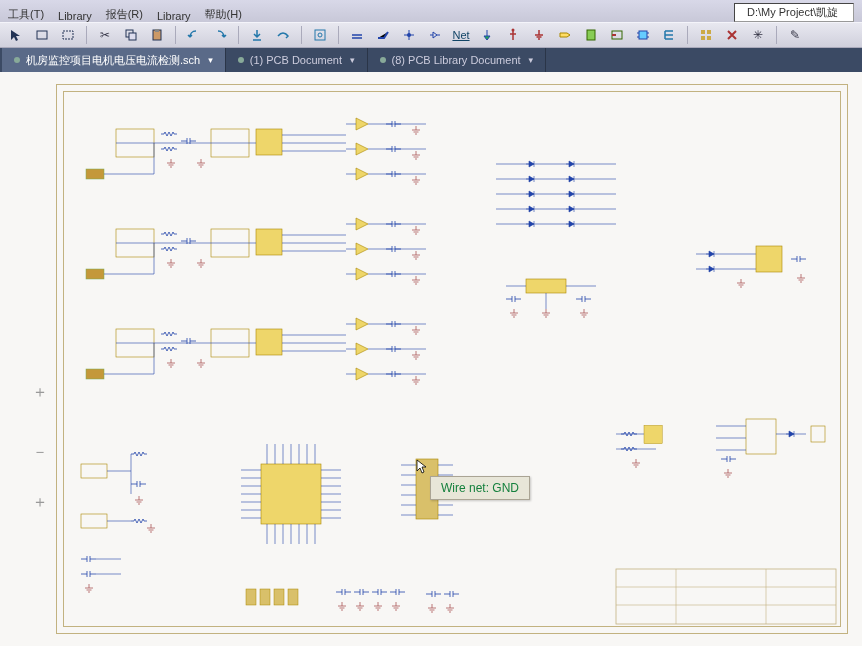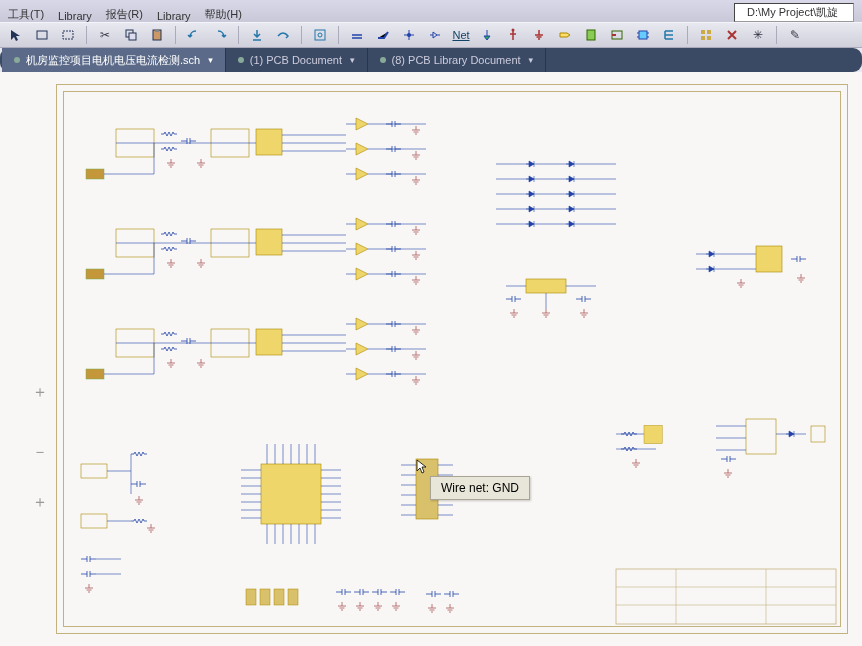--- a/index.html
+++ b/index.html
@@ -30,21 +30,21 @@
 .tool-divider { width: 1px; height: 18px; background: #aab; margin: 0 2px; }
 .tool-btn {
   width: 20px; height: 20px;
   display: flex; align-items: center; justify-content: center;
   border: 1px solid transparent; border-radius: 2px;
   font-size: 12px; color: #334;
 }
 .tool-btn svg { width: 14px; height: 14px; }
 .tabbar {
   background: #3b4a64; height: 24px;
-  display: flex; align-items: stretch; padding-left: 2px; border-radius: 9px;
+  display: flex; align-items: stretch; padding-left: 2px;
 }
 .tab {
   display: flex; align-items: center; gap: 6px;
   padding: 0 12px;
   color: #ccd; font-size: 11px;
   border-right: 1px solid #2a3548;
   max-width: 260px; white-space: nowrap; overflow: hidden;
 }
 .tab.active { background: #5a6a88; color: #fff; }
 .tab .dot { width: 6px; height: 6px; border-radius: 50%; background: #8a9; display: inline-block; }
@@ -71,21 +71,21 @@
 }
 svg.schematic {
   position: absolute; left: 56px; top: 12px;
   width: 792px; height: 550px;
 }
 .tooltip {
   position: absolute;
   left: 430px; top: 404px;
   background: #e8e6d8;
   border: 1px solid #aaa494;
-  padding: 4px 10px; font-size: 12px; color: #000000;
+  padding: 4px 10px; font-size: 12px; color: #15803d;
   box-shadow: 1px 1px 2px rgba(0,0,0,0.2);
 }
 .cursor {
   position: absolute; left: 415px; top: 386px;
   width: 16px; height: 16px;
 }
 </style>
 </head>
 <body>
 

